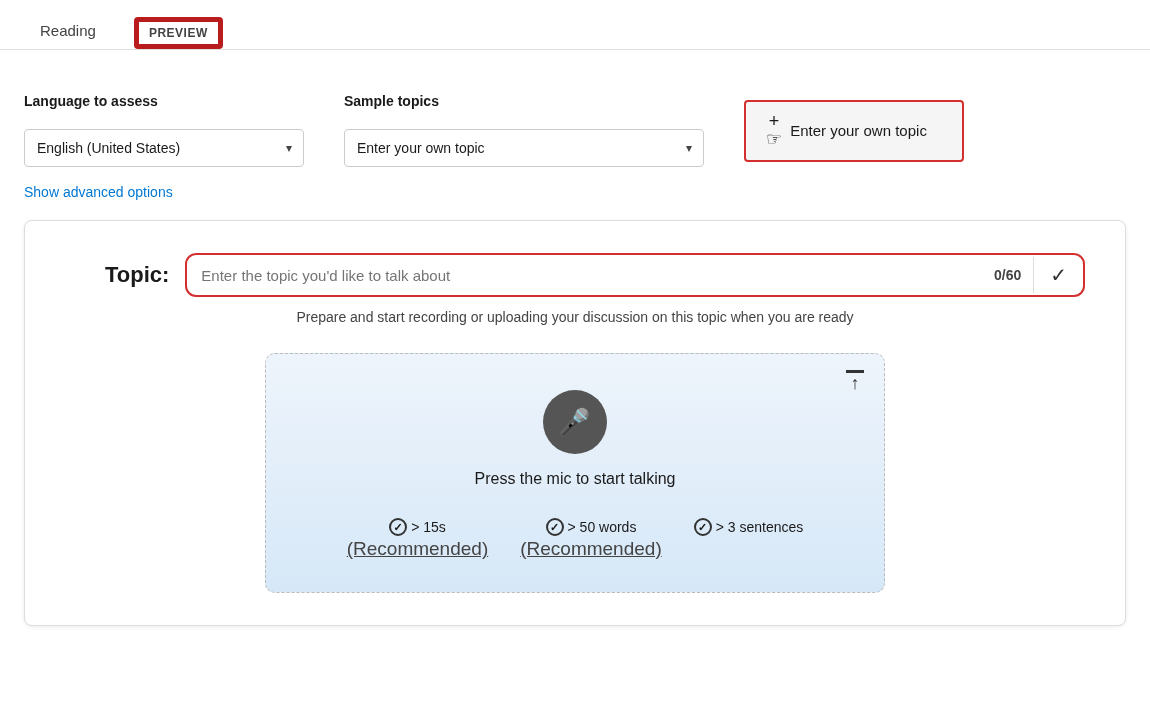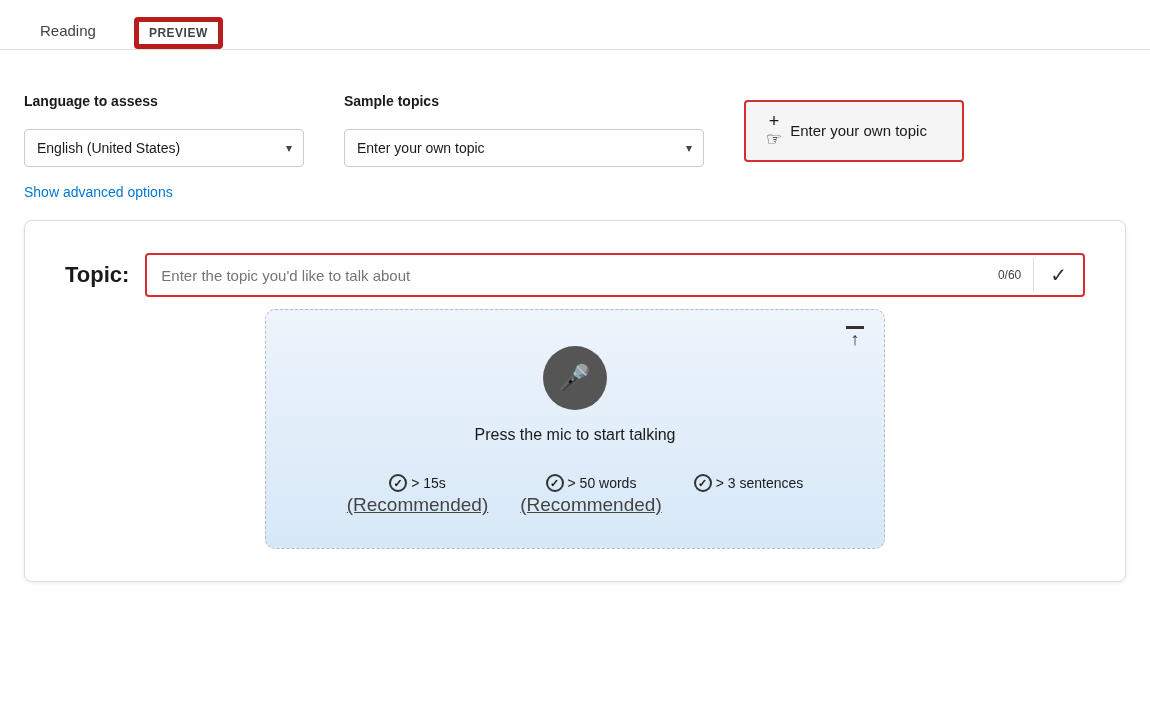--- a/index.html
+++ b/index.html
@@ -173,55 +173,57 @@
       background: #fff;
       box-shadow: 0 1px 4px rgba(0,0,0,0.08);
     }
 
     
     .topic-row {
       display: flex;
       align-items: center;
       gap: 16px;
       margin-bottom: 12px;
+      margin-left: 40px;
     }
 
     .topic-label {
       font-size: 22px;
       font-weight: 700;
       color: #1a1a1a;
       white-space: nowrap;
     }
 
     .topic-input-wrapper {
       flex: 1;
       display: flex;
       align-items: center;
       border: 2px solid #d32f2f;
-      border-radius: 4px;
+      border-radius: 11px;
       background: #fff;
       overflow: hidden;
     }
 
     .topic-input {
       flex: 1;
       border: none;
       outline: none;
       padding: 10px 14px;
       font-size: 15px;
       color: #888;
       background: transparent;
     }
 
     .char-count {
       padding: 10px 12px;
-      font-size: 12px;
+      font-size: 14px;
       color: #444;
       white-space: nowrap;
       border-right: 1px solid #ddd;
+      font-weight: bold;
     }
 
     .checkmark-btn {
       padding: 8px 16px;
       background: none;
       border: none;
       cursor: pointer;
       font-size: 20px;
       color: #333;
       display: flex;
@@ -377,20 +379,21 @@
 
     <div class="topic-row">
       <span class="topic-label">Topic:</span>
       <div class="topic-input-wrapper">
         <input class="topic-input" type="text" placeholder="Enter the topic you'd like to talk about" style="">
         <span class="char-count">0/60</span>
         <button class="checkmark-btn">✓</button>
       </div>
     </div>
 
+    <p class="topic-description">Prepare and start recording or uploading your discussion on this topic when you are ready</p>
 
     <div class="recording-area">
 
       <button class="upload-icon-btn">
         <span style="display:flex;flex-direction:column;align-items:center;">
           <span style="width:18px;height:3px;background:#333;display:block;margin-bottom:1px;"></span>
           <span style="font-size:18px;font-weight:bold;line-height:1;">↑</span>
         </span>
       </button>
 

